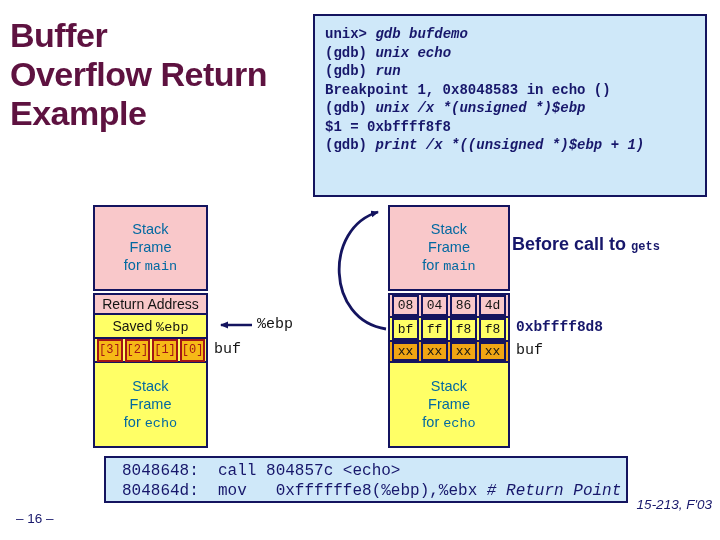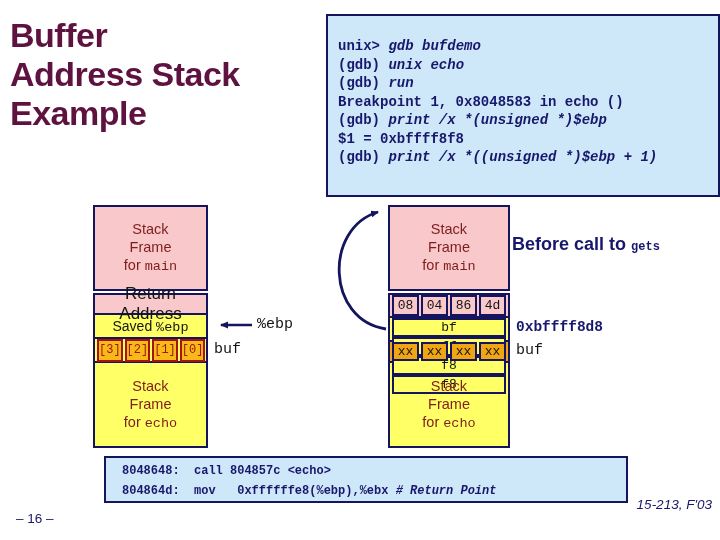--- a/index.html
+++ b/index.html
@@ -1,38 +1,38 @@
 <!DOCTYPE html>
 <html><head>
 <meta charset="utf-8">
 <style>
   html,body{margin:0;padding:0;background:#fff;}
   .slide{position:relative;width:720px;height:540px;background:#ffffff;overflow:hidden;
-         font-family:"Liberation Sans",sans-serif;}
+         font-family:"Liberation Sans",sans-serif;border-radius:27px;}
 
   
   .title{position:absolute;left:10px;top:16px;width:310px;
          font-size:34px;line-height:39px;font-weight:bold;color:#5e1240;letter-spacing:-0.5px;}
 
   
   .gdbbox{position:absolute;left:313px;top:14px;width:394px;height:183px;box-sizing:border-box;
-          background:#cfe8f9;border:2px solid #14145f;padding:21px 10px;margin-left:13px;}
+          background:#cfe8f9;border:2px solid #14145f;padding:9px 10px;}
   .gdbline{font-family:"Liberation Mono",monospace;font-weight:bold;font-size:14px;
            line-height:18.5px;color:#17176b;white-space:pre;}
   .gdbline .cmd{font-style:italic;}
 
   
   .stack{position:absolute;width:115px;}
   .stack.right{width:122px;}
   .sbox{box-sizing:border-box;border:2px solid #14145f;display:flex;align-items:center;
         justify-content:center;text-align:center;flex-direction:column;}
   .pink{background:#f9c8ca;}
   .yellow{background:#ffff66;}
   .orange{background:#f0a513;}
-  .frametxt{font-size:14.5px;line-height:18px;color:#7f1d1d;}
+  .frametxt{font-size:14.5px;line-height:18px;color:#0369a1;}
   .fn{font-family:"Liberation Mono",monospace;font-size:13.5px;}
   .rowlbl{font-size:14px;color:#141414;}
   .collapse{margin-top:-2px;}
   .aftergap{margin-top:2px;}
 
   
   .cellrow{flex-direction:row;justify-content:space-between;padding:0 1px;}
   .hcell{flex:1 1 0;align-self:stretch;margin:0 1px;border:2px solid #14145f;
          display:flex;align-items:center;justify-content:center;
          font-family:"Liberation Mono",monospace;font-size:13px;color:#141414;}
@@ -43,60 +43,60 @@
   
   .monolbl{position:absolute;font-family:"Liberation Mono",monospace;font-size:15px;color:#141414;white-space:pre;}
   .addrlbl{position:absolute;font-family:"Liberation Mono",monospace;font-weight:bold;
            font-size:14.5px;color:#17176b;white-space:pre;}
   .caption{position:absolute;left:512px;top:234px;color:#17176b;font-weight:bold;font-size:18px;white-space:pre;}
   .caption .fnm{font-family:"Liberation Mono",monospace;font-size:12px;}
 
   
   .asmbox{position:absolute;left:104px;top:456px;width:524px;height:47px;box-sizing:border-box;
           background:#cfe8f9;border:2px solid #14145f;padding:3px 0 0 16px;}
-  .asmline{font-family:"Liberation Mono",monospace;font-weight:bold;font-size:12px;
+  .asmline{font-family:"Liberation Mono",monospace;font-weight:normal;font-size:16px;
            line-height:20px;color:#17176b;white-space:pre;}
   .asmline .cmt{font-style:italic;}
 
   
   .footl{position:absolute;left:16px;top:511px;font-size:13.5px;color:#17176b;}
   .footr{position:absolute;right:8px;top:497px;font-size:13.5px;color:#17176b;font-style:italic;}
 
   
   .arrows{position:absolute;left:0;top:0;width:720px;height:540px;pointer-events:none;}
 </style>
 </head>
 <body>
 
 <div class="slide">
 
   <div class="title">
     <div>Buffer</div>
-    <div>Address Stack</div>
+    <div>Overflow Return</div>
     <div>Example</div>
   </div>
 
   <div class="gdbbox">
     <div class="gdbline"><span>unix&gt; </span><span class="cmd">gdb bufdemo</span></div>
     <div class="gdbline"><span>(gdb) </span><span class="cmd">unix echo</span></div>
     <div class="gdbline"><span>(gdb) </span><span class="cmd">run</span></div>
     <div class="gdbline"><span>Breakpoint 1, 0x8048583 in echo ()</span></div>
-    <div class="gdbline"><span>(gdb) </span><span class="cmd">print /x *(unsigned *)$ebp</span></div>
+    <div class="gdbline"><span>(gdb) </span><span class="cmd">unix /x *(unsigned *)$ebp</span></div>
     <div class="gdbline"><span>$1 = 0xbffff8f8</span></div>
     <div class="gdbline"><span>(gdb) </span><span class="cmd">print /x *((unsigned *)$ebp + 1)</span></div>
   </div>
 
   <div class="stack" style="left:93px;top:205px;">
     <div class="sbox pink" style="height:86px;">
       <div class="frametxt">Stack</div>
       <div class="frametxt">Frame</div>
       <div class="frametxt"><span>for </span><span class="fn">main</span></div>
     </div>
     <div class="sbox pink aftergap" style="height:22px;">
-      <div class="rowlbl" style="font-size:17px;">Return Address</div>
+      <div class="rowlbl" style="font-size:14px;">Return Address</div>
     </div>
     <div class="sbox yellow collapse" style="height:26px;">
       <div class="rowlbl"><span>Saved </span><span class="fn">%ebp</span></div>
     </div>
     <div class="sbox yellow cellrow collapse" style="height:26px;">
       <div class="bcell">[3]</div>
       <div class="bcell">[2]</div>
       <div class="bcell">[1]</div>
       <div class="bcell">[0]</div>
     </div>
@@ -112,21 +112,21 @@
       <div class="frametxt">Stack</div>
       <div class="frametxt">Frame</div>
       <div class="frametxt"><span>for </span><span class="fn">main</span></div>
     </div>
     <div class="sbox pink cellrow aftergap" style="height:25px;">
       <div class="hcell pink">08</div>
       <div class="hcell pink">04</div>
       <div class="hcell pink">86</div>
       <div class="hcell pink">4d</div>
     </div>
-    <div class="sbox yellow cellrow collapse" style="height:26px;flex-direction:column;">
+    <div class="sbox yellow cellrow collapse" style="height:26px;">
       <div class="hcell yellow">bf</div>
       <div class="hcell yellow">ff</div>
       <div class="hcell yellow">f8</div>
       <div class="hcell yellow">f8</div>
     </div>
     <div class="sbox orange cellrow collapse" style="height:23px;">
       <div class="hcell orange">xx</div>
       <div class="hcell orange">xx</div>
       <div class="hcell orange">xx</div>
       <div class="hcell orange">xx</div>

